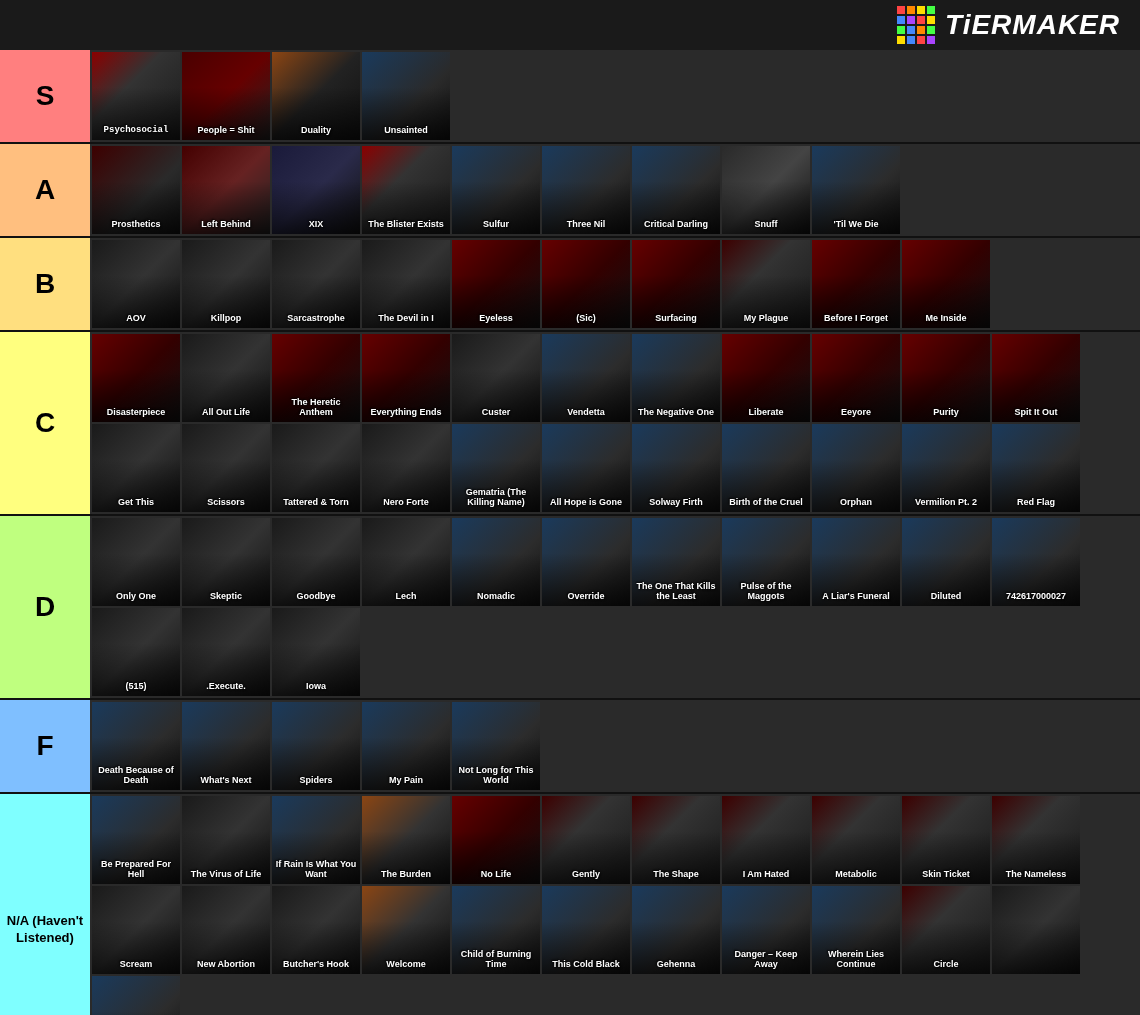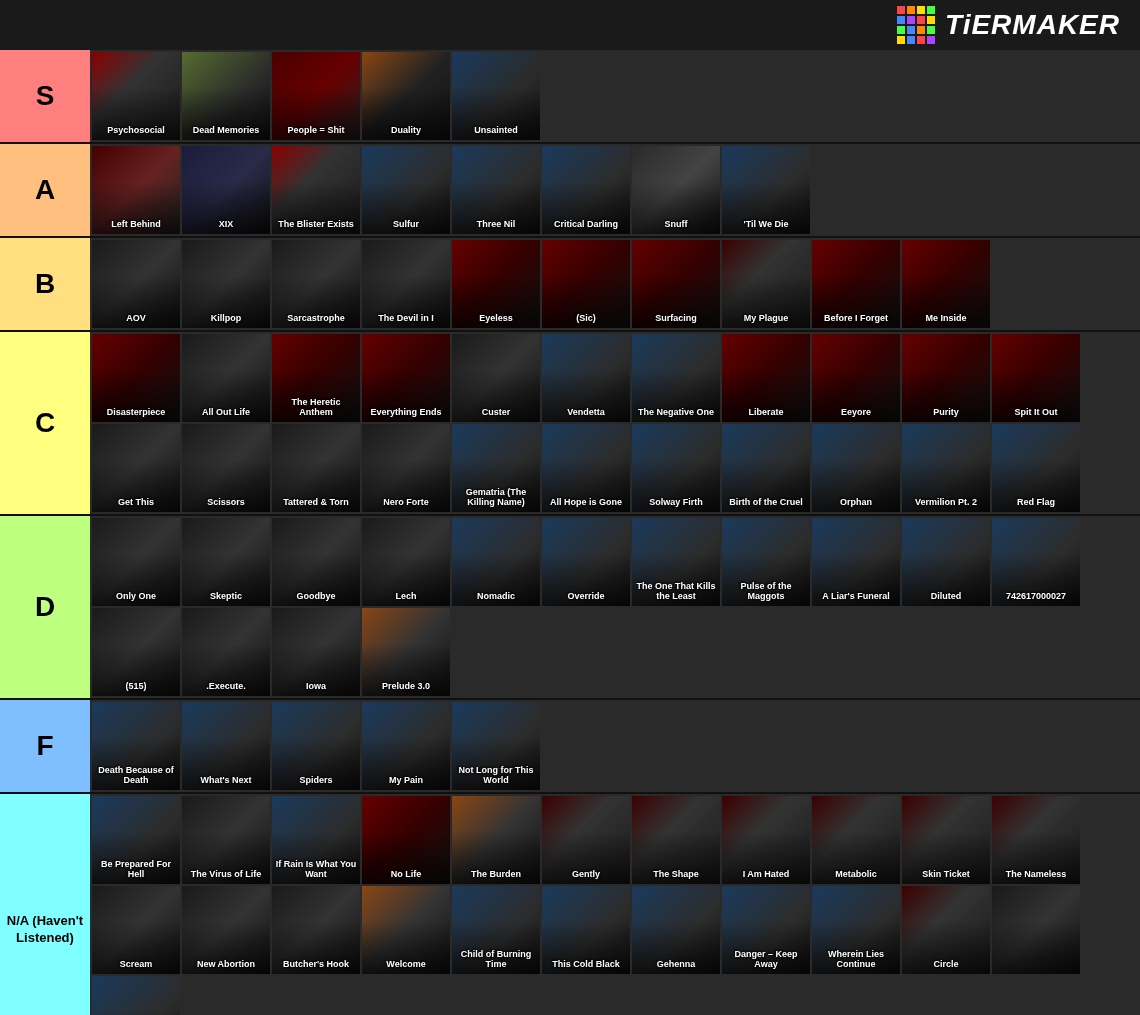--- a/index.html
+++ b/index.html
@@ -67,21 +67,21 @@
     
     .tier-s { background-color: #ff7f7f; }
     .tier-a { background-color: #ffbf7f; }
     .tier-b { background-color: #ffdf7f; }
     .tier-c { background-color: #ffff7f; }
     .tier-d { background-color: #bfff7f; }
     .tier-f { background-color: #7fbfff; }
     .tier-na { background-color: #7fffff; }
 
     
-    .bg-psychosocial { background: linear-gradient(135deg, #8B0000 0%, #333 40%, #1a1a1a 100%); }
+    .bg-psychosocial { background: linear-gradient(135deg, #8B0000 0%, #333 40%, #1a1a1a 100%); font-family: Liberation Mono, monospace; }
     .bg-dead-memories { background: linear-gradient(135deg, #556b2f 0%, #2a2a2a 60%, #111 100%); }
     .bg-people-shit { background: linear-gradient(135deg, #4a0000 0%, #600 50%, #222 100%); }
     .bg-duality { background: linear-gradient(135deg, #8B4513 0%, #222 50%, #111 100%); }
     .bg-unsainted { background: linear-gradient(135deg, #1a3a5c 0%, #2a2a2a 60%, #111 100%); }
     .bg-prosthetics { background: linear-gradient(135deg, #3d0000 0%, #2a2a2a 60%, #111 100%); }
     .bg-wait-bleed { background: linear-gradient(135deg, #222 0%, #444 50%, #111 100%); }
     .bg-left-behind { background: linear-gradient(135deg, #400 0%, #622 50%, #222 100%); }
     .bg-xix { background: linear-gradient(135deg, #1a1a3a 0%, #2a2a4a 50%, #111 100%); }
     .bg-blister { background: linear-gradient(135deg, #8B0000 0%, #333 40%, #1a1a1a 100%); }
     .bg-sulfur { background: linear-gradient(135deg, #1a3a5c 0%, #2c2c2c 60%, #111 100%); }
@@ -161,26 +161,20 @@
       <div class="tier-row">
         <div class="tier-label tier-s" style="background-color: rgb(255, 127, 127);">S</div>
         <div class="tier-content">
           <div class="song-item">
             <div class="song-thumb bg-psychosocial">
               <div style="position: absolute; inset: 0px; background: linear-gradient(transparent 40%, rgba(0, 0, 0, 0.7) 100%);"></div>
               <div class="song-label">Psychosocial</div>
             </div>
           </div>
           <div class="song-item">
-            <div class="song-thumb bg-dead-memories">
-              <div style="position: absolute; inset: 0px; background: linear-gradient(transparent 40%, rgba(0, 0, 0, 0.7) 100%);"></div>
-              <div class="song-label">Dead Memories</div>
-            </div>
-          </div>
-          <div class="song-item">
             <div class="song-thumb bg-people-shit">
               <div style="position: absolute; inset: 0px; background: linear-gradient(transparent 40%, rgba(0, 0, 0, 0.7) 100%);"></div>
               <div class="song-label">People = Shit</div>
             </div>
           </div>
           <div class="song-item">
             <div class="song-thumb bg-duality">
               <div style="position: absolute; inset: 0px; background: linear-gradient(transparent 40%, rgba(0, 0, 0, 0.7) 100%);"></div>
               <div class="song-label">Duality</div>
             </div>
@@ -190,20 +184,26 @@
               <div style="position: absolute; inset: 0px; background: linear-gradient(transparent 40%, rgba(0, 0, 0, 0.7) 100%);"></div>
               <div class="song-label">Unsainted</div>
             </div>
           </div>
         </div>
       </div>
       <div class="tier-row">
         <div class="tier-label tier-a" style="background-color: rgb(255, 191, 127);">A</div>
         <div class="tier-content">
           <div class="song-item">
+            <div class="song-thumb bg-prosthetics">
+              <div style="position: absolute; inset: 0px; background: linear-gradient(transparent 40%, rgba(0, 0, 0, 0.7) 100%);"></div>
+              <div class="song-label">Prosthetics</div>
+            </div>
+          </div>
+          <div class="song-item">
             <div class="song-thumb bg-left-behind">
               <div style="position: absolute; inset: 0px; background: linear-gradient(transparent 40%, rgba(0, 0, 0, 0.7) 100%);"></div>
               <div class="song-label">Left Behind</div>
             </div>
           </div>
           <div class="song-item">
             <div class="song-thumb bg-xix">
               <div style="position: absolute; inset: 0px; background: linear-gradient(transparent 40%, rgba(0, 0, 0, 0.7) 100%);"></div>
               <div class="song-label">XIX</div>
             </div>
@@ -526,26 +526,20 @@
           <div class="song-item">
             <div class="song-thumb bg-dark">
               <div style="position: absolute; inset: 0px; background: linear-gradient(transparent 40%, rgba(0, 0, 0, 0.7) 100%);"></div>
               <div class="song-label">.Execute.</div>
             </div>
           </div>
           <div class="song-item">
             <div class="song-thumb bg-dark">
               <div style="position: absolute; inset: 0px; background: linear-gradient(transparent 40%, rgba(0, 0, 0, 0.7) 100%);"></div>
               <div class="song-label">Iowa</div>
-            </div>
-          </div>
-          <div class="song-item">
-            <div class="song-thumb bg-orange">
-              <div style="position: absolute; inset: 0px; background: linear-gradient(transparent 40%, rgba(0, 0, 0, 0.7) 100%);"></div>
-              <div class="song-label">Prelude 3.0</div>
             </div>
           </div>
         </div>
       </div>
       <div class="tier-row">
         <div class="tier-label tier-f" style="background-color: rgb(127, 191, 255);">F</div>
         <div class="tier-content">
           <div class="song-item">
             <div class="song-thumb bg-blue">
               <div style="position: absolute; inset: 0px; background: linear-gradient(transparent 40%, rgba(0, 0, 0, 0.7) 100%);"></div>
@@ -594,29 +588,29 @@
               <div class="song-label">The Virus of Life</div>
             </div>
           </div>
           <div class="song-item">
             <div class="song-thumb bg-blue">
               <div style="position: absolute; inset: 0px; background: linear-gradient(transparent 40%, rgba(0, 0, 0, 0.7) 100%);"></div>
               <div class="song-label">If Rain Is What You Want</div>
             </div>
           </div>
           <div class="song-item">
+            <div class="song-thumb bg-orange">
+              <div style="position: absolute; inset: 0px; background: linear-gradient(transparent 40%, rgba(0, 0, 0, 0.7) 100%);"></div>
+              <div class="song-label">The Burden</div>
+            </div>
+          </div>
+          <div class="song-item">
             <div class="song-thumb bg-red">
               <div style="position: absolute; inset: 0px; background: linear-gradient(transparent 40%, rgba(0, 0, 0, 0.7) 100%);"></div>
               <div class="song-label">No Life</div>
-            </div>
-          </div>
-          <div class="song-item">
-            <div class="song-thumb bg-orange">
-              <div style="position: absolute; inset: 0px; background: linear-gradient(transparent 40%, rgba(0, 0, 0, 0.7) 100%);"></div>
-              <div class="song-label">The Burden</div>
             </div>
           </div>
           <div class="song-item">
             <div class="song-thumb bg-mixed">
               <div style="position: absolute; inset: 0px; background: linear-gradient(transparent 40%, rgba(0, 0, 0, 0.7) 100%);"></div>
               <div class="song-label">Gently</div>
             </div>
           </div>
           <div class="song-item">
             <div class="song-thumb bg-mixed">

